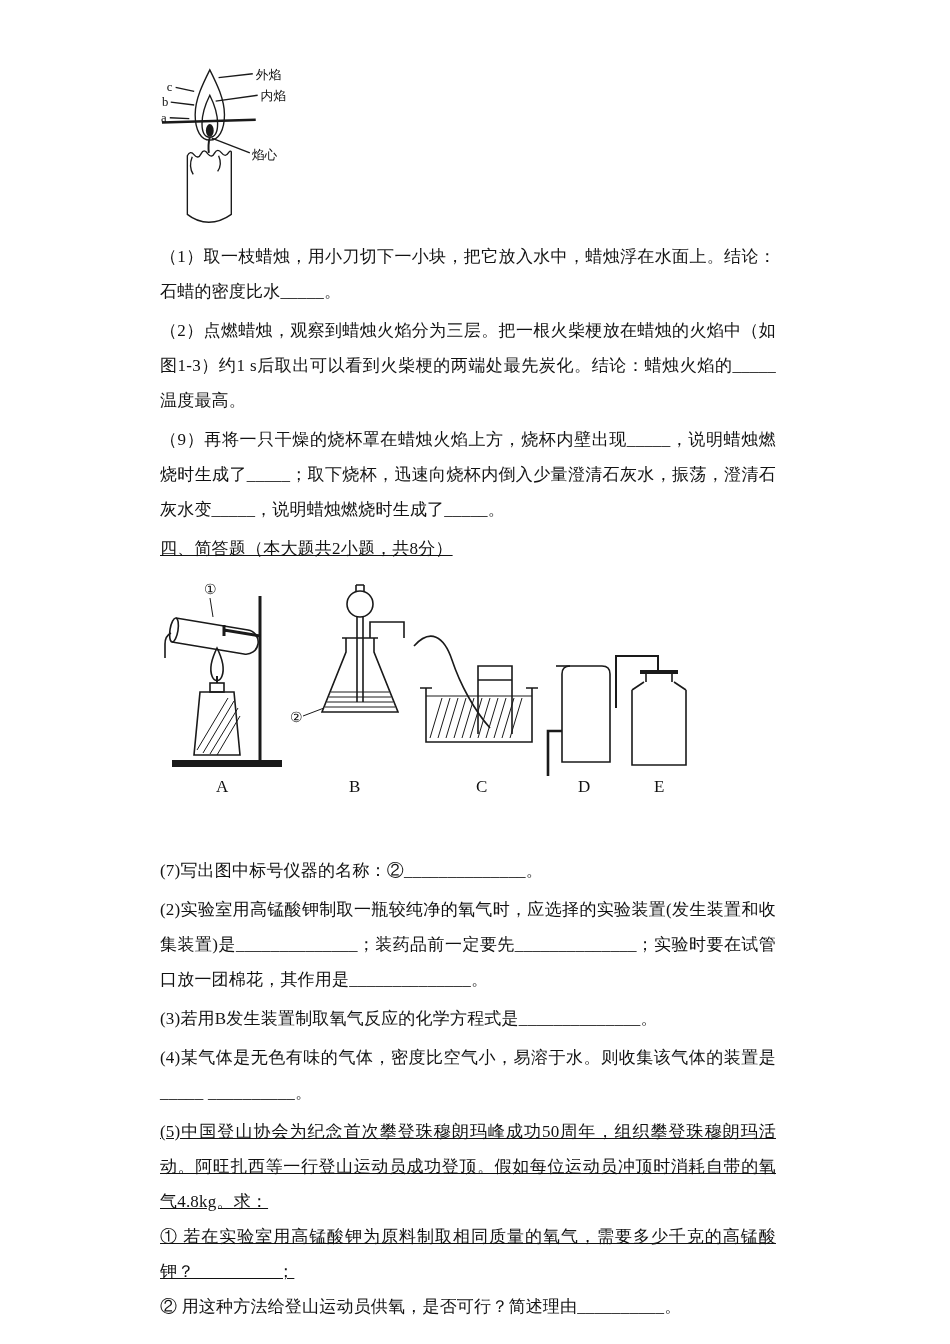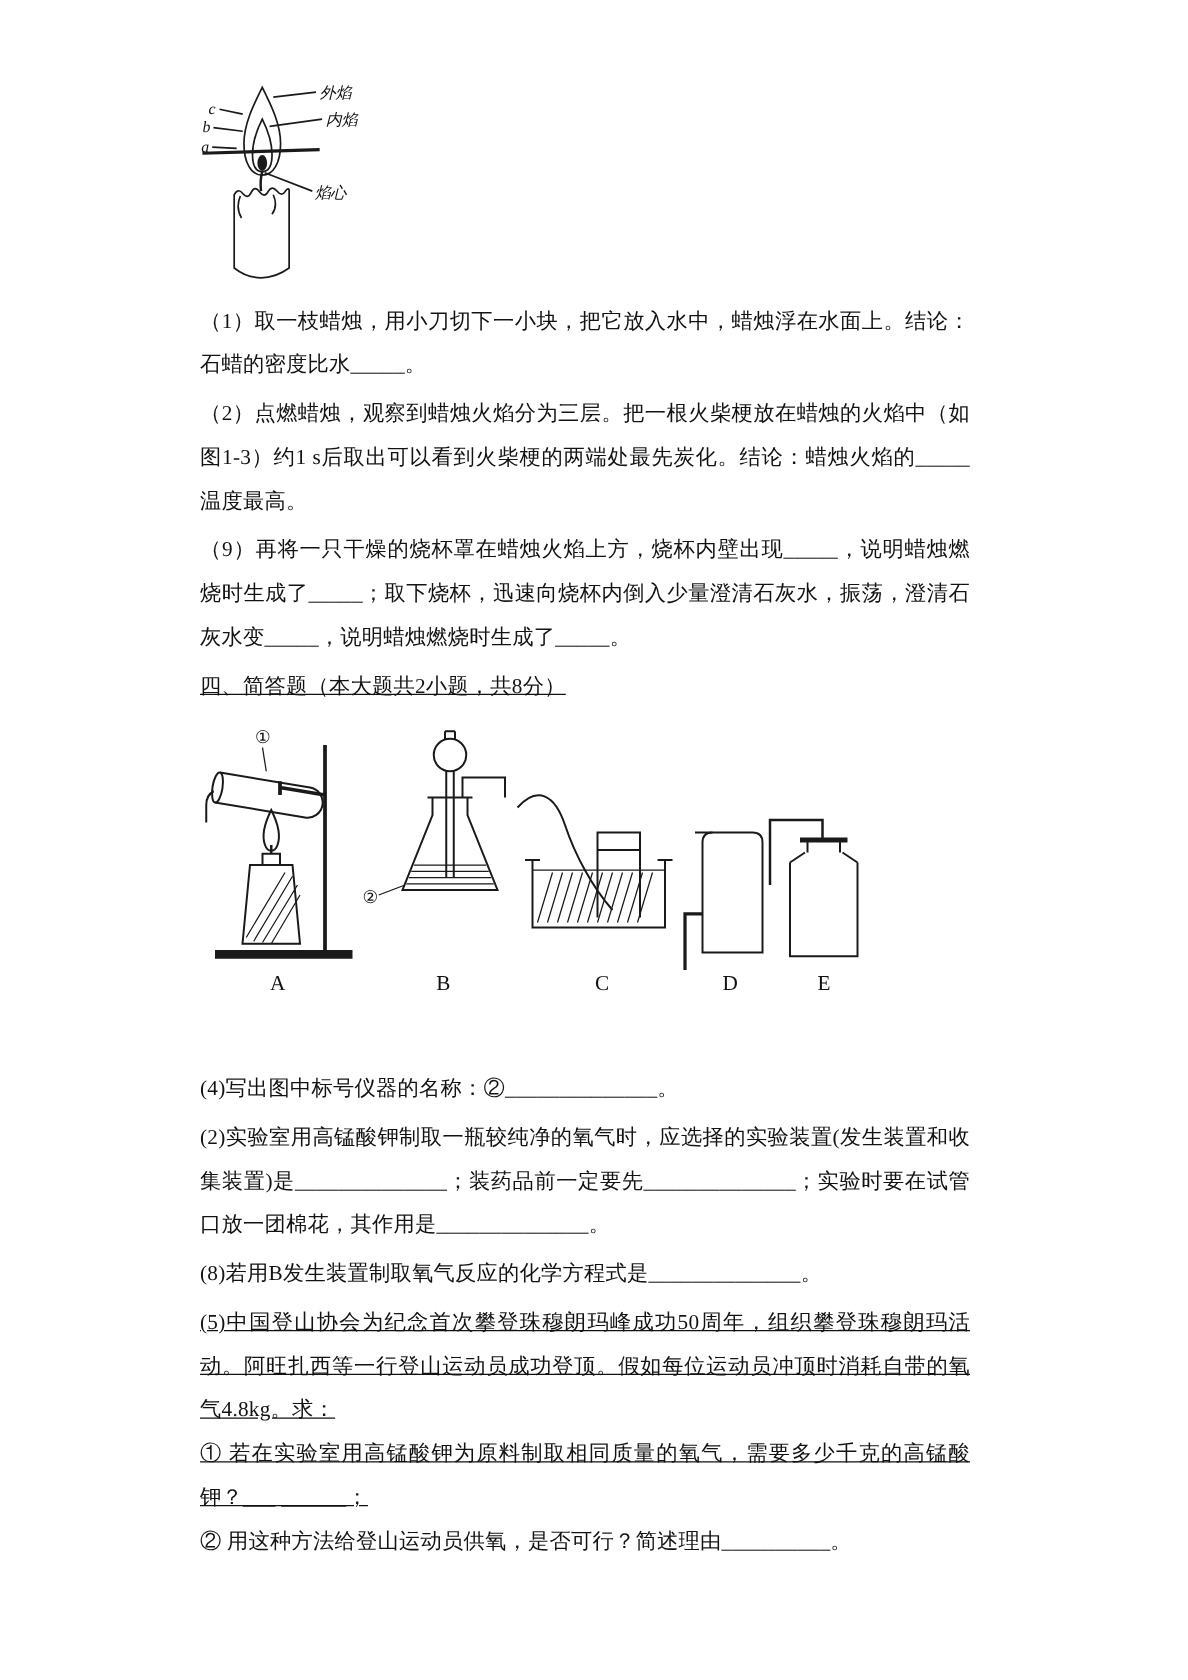--- a/index.html
+++ b/index.html
@@ -14,21 +14,21 @@
     font-size: 17px;
   }
   p.para {
     margin: 0 16px 4px 0;
     line-height: 35px;
     text-align: justify;
     letter-spacing: 0.2px;
   }
   p.tight { margin-bottom: 0; text-decoration: underline; }
   figure { margin: 0; padding: 0; }
-  .candle-fig { margin: 0 0 6px 0; font-style: italic; }
+  .candle-fig { margin: 0 0 6px 0; }
   .apparatus-fig { margin: 14px 0 55px 4px; }
   svg { display: block; }
   svg text { font-family: "Liberation Serif", "DejaVu Serif", serif; }
   .diagram-label { font-size: 13px; fill: #111; }
   .apparatus-letter { font-size: 17px; fill: #111; }
   .callout { font-size: 14px; fill: #111; }
 </style>
 </head>
 <body>
 
@@ -130,20 +130,21 @@
       <g>
         <text class="apparatus-letter" x="52" y="212">A</text>
         <text class="apparatus-letter" x="185" y="212">B</text>
         <text class="apparatus-letter" x="312" y="212">C</text>
         <text class="apparatus-letter" x="414" y="212">D</text>
         <text class="apparatus-letter" x="490" y="212">E</text>
       </g>
     </svg>
   </figure>
 
-  <p class="para">(4)写出图中标号仪器的名称：②______________。</p>
+  <p class="para">(7)写出图中标号仪器的名称：②______________。</p>
   <p class="para">(2)实验室用高锰酸钾制取一瓶较纯净的氧气时，应选择的实验装置(发生装置和收集装置)是______________；装药品前一定要先______________；实验时要在试管口放一团棉花，其作用是______________。</p>
-  <p class="para">(8)若用B发生装置制取氧气反应的化学方程式是______________。</p>
+  <p class="para">(3)若用B发生装置制取氧气反应的化学方程式是______________。</p>
+  <p class="para">(4)某气体是无色有味的气体，密度比空气小，易溶于水。则收集该气体的装置是_____ __________。</p>
   <p class="para tight">(5)中国登山协会为纪念首次攀登珠穆朗玛峰成功50周年，组织攀登珠穆朗玛活动。阿旺扎西等一行登山运动员成功登顶。假如每位运动员冲顶时消耗自带的氧气4.8kg。求：</p>
   <p class="para tight">① 若在实验室用高锰酸钾为原料制取相同质量的氧气，需要多少千克的高锰酸钾？___ ______；</p>
   <p class="para">② 用这种方法给登山运动员供氧，是否可行？简述理由__________。</p>
 
 </div>
 
 </body></html>

